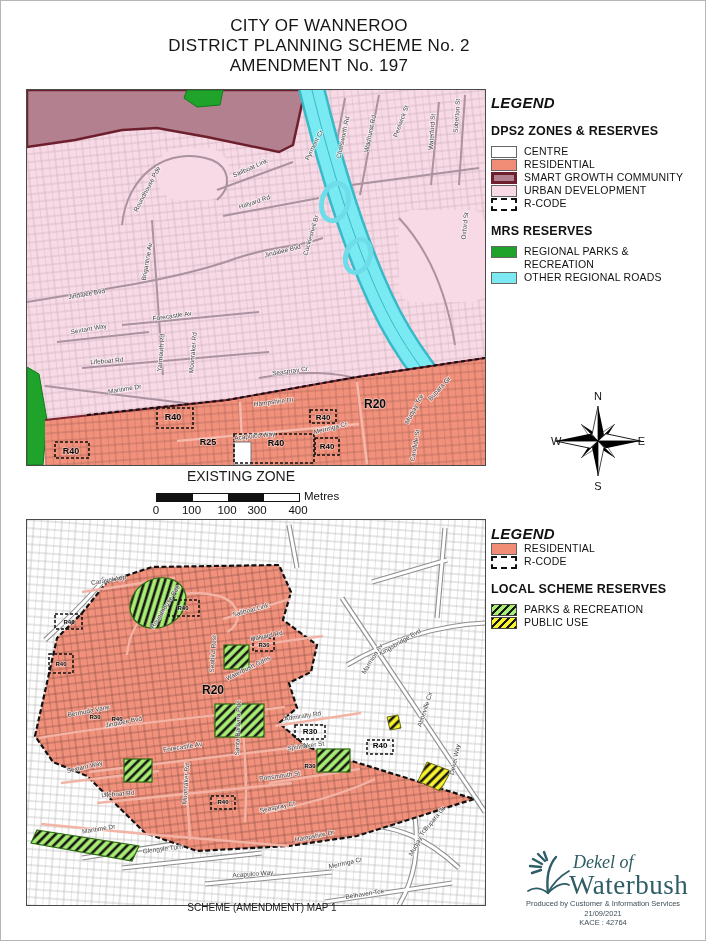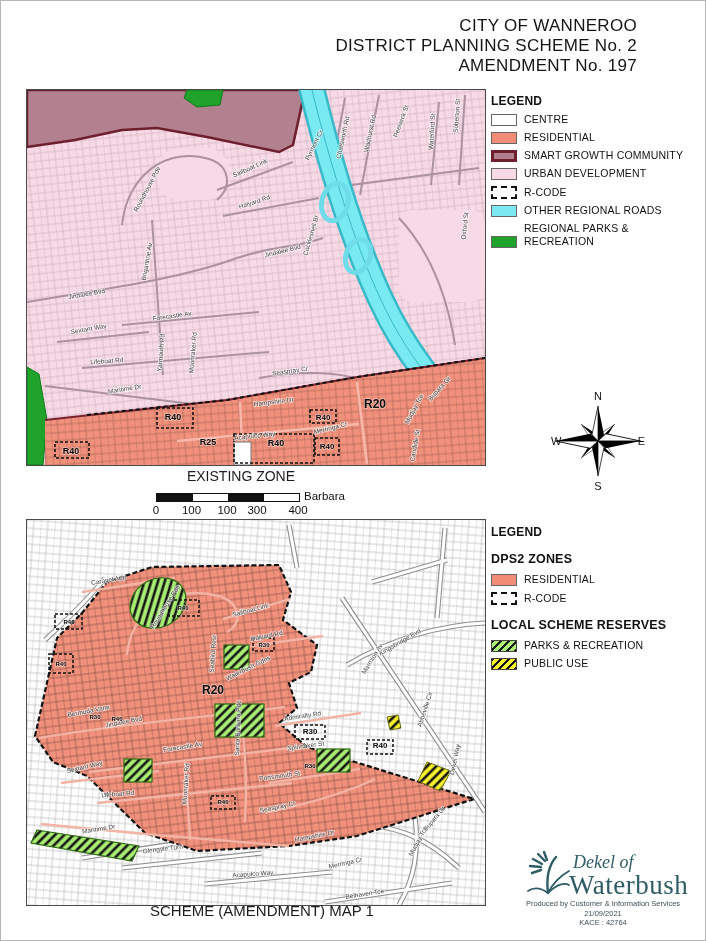--- a/index.html
+++ b/index.html
@@ -1,35 +1,35 @@
 <!DOCTYPE html>
 <html><head>
 <meta charset="utf-8">
 <style>
   html,body{margin:0;padding:0;background:#e8e8e8;}
   .page{position:relative;width:706px;height:941px;background:#ffffff;margin:0 auto;
         font-family:"Liberation Sans",sans-serif;border:1px solid #b5b5b5;box-sizing:border-box;overflow:hidden;}
   .abs{position:absolute;}
   
-  .title-block{position:absolute;top:15px;left:0;width:636px;text-align:right;color:#151515;
+  .title-block{position:absolute;top:15px;left:0;width:636px;text-align:center;color:#151515;
                font-size:17px;line-height:20px;letter-spacing:.3px;}
   
   .map{position:absolute;border:1px solid #4a4a4a;background:#fff;}
   #map1{left:25px;top:88px;}
   #map2{left:25px;top:518px;}
   .caption{position:absolute;text-align:center;color:#1c1c1c;}
   #cap1{left:130px;top:467px;width:220px;font-size:14px;}
-  #cap2{left:96px;top:901px;width:330px;font-size:15px;}
+  #cap2{left:96px;top:901px;width:330px;font-size:10px;}
   
   .legend{position:absolute;width:212px;color:#111;}
   #legend1{left:490px;top:93px;}
   #legend2{left:490px;top:524px;}
-  .lg-title{font-weight:bold;font-size:12px;letter-spacing:.2px;}
+  .lg-title{font-weight:bold;font-size:15px;letter-spacing:.2px;font-style:italic;}
   .lg-section{font-weight:bold;font-size:12.5px;margin-top:13px;margin-bottom:7px;letter-spacing:.2px;}
-  .lg-row{display:flex;align-items:flex-end;margin-top:5px;min-height:13px;}
+  .lg-row{display:flex;align-items:flex-start;min-height:13px;}
   .sw{width:26px;height:12px;border:1px solid #666;box-sizing:border-box;flex:none;margin-right:7px;margin-top:1px;background:#fff;}
   .sw-smart{border:3px solid #6e1f2d;}
   .sw-rcode{border:2px dashed #111;height:13px;}
   .sw-hatch{border:1px solid #444;}
   .lg-label{font-size:10.5px;line-height:13px;letter-spacing:.2px;}
   
   .scalebar{position:absolute;left:148px;top:489px;width:200px;height:28px;font-size:11.5px;color:#111;}
   .sb-bar{position:absolute;left:7px;top:3px;width:142px;height:7px;border:1px solid #111;display:flex;box-sizing:content-box;}
   .sb-seg{flex:1;}
   .sb-seg:nth-child(odd){background:#111;}
@@ -163,47 +163,49 @@
         <text transform="translate(181 355) rotate(0)" text-anchor="middle" font-size="9" class="rcode">R25</text>
         <text transform="translate(249 356) rotate(0)" text-anchor="middle" font-size="9" class="rcode">R40</text>
         <text transform="translate(296 330) rotate(0)" text-anchor="middle" font-size="8" class="rcode">R40</text>
         <text transform="translate(300 359) rotate(0)" text-anchor="middle" font-size="8" class="rcode">R40</text>
         <text transform="translate(348 318) rotate(0)" text-anchor="middle" font-size="12" class="rcode">R20</text>
       </g>
   </svg>
 
   <div class="legend" id="legend1">
     <div class="lg-title">LEGEND</div>
+    <div class="lg-section">DPS2 ZONES &amp; RESERVES</div>
     <div class="lg-row">
       <span class="sw" style="background: rgb(255, 255, 255);"></span>
       <span class="lg-label">CENTRE</span>
       </div>
     <div class="lg-row">
       <span class="sw" style="background: rgb(241, 140, 119);"></span>
       <span class="lg-label">RESIDENTIAL</span>
       </div>
     <div class="lg-row">
       <span class="sw sw-smart" style="background: rgb(178, 128, 143);"></span>
       <span class="lg-label">SMART GROWTH COMMUNITY</span>
       </div>
     <div class="lg-row">
       <span class="sw" style="background: rgb(248, 217, 230);"></span>
       <span class="lg-label">URBAN DEVELOPMENT</span>
       </div>
     <div class="lg-row">
       <span class="sw sw-rcode"></span>
       <span class="lg-label">R-CODE</span>
       </div>
+    <div class="lg-section">MRS RESERVES</div>
+    <div class="lg-row">
+      <span class="sw" style="background: rgb(31, 163, 43);"></span>
+      <span class="lg-label" style="width:130px">REGIONAL PARKS &amp; RECREATION</span>
+      </div>
     <div class="lg-row">
       <span class="sw" style="background: rgb(124, 233, 242);"></span>
       <span class="lg-label">OTHER REGIONAL ROADS</span>
-      </div>
-    <div class="lg-row">
-      <span class="sw" style="background: rgb(31, 163, 43);"></span>
-      <span class="lg-label" style="width:130px">REGIONAL PARKS &amp; RECREATION</span>
       </div>
   </div>
 
   <svg id="compass" class="abs" width="100" height="104" viewBox="0 0 100 104">
     <defs>
       <g id="cpt">
         <polygon points="0,-38 -6.5,-7 0,0" fill="#ffffff" stroke="#000" stroke-width="0.8"></polygon>
         <polygon points="0,-38 6.5,-7 0,0" fill="#000"></polygon>
       </g>
     </defs>
@@ -224,21 +226,21 @@
   </svg>
 
   <div class="caption" id="cap1">EXISTING ZONE</div>
   <div class="scalebar">
     <div class="sb-bar">
       <span class="sb-seg"></span>
         <span class="sb-seg"></span>
         <span class="sb-seg"></span>
         <span class="sb-seg"></span>
     </div>
-    <span class="sb-unit">Barbara</span>
+    <span class="sb-unit">Metres</span>
     <span class="sb-tick" style="left:7px">0</span>
     <span class="sb-tick" style="left:42.5px">100</span>
     <span class="sb-tick" style="left:78px">100</span>
     <span class="sb-tick" style="left:108px">300</span>
     <span class="sb-tick" style="left:149px">400</span>
   </div>
 
   <svg id="map2" class="map" width="458" height="385" viewBox="0 0 458 385" preserveAspectRatio="none">
     <defs>
       <pattern id="lotsWhite" width="14" height="8" patternUnits="userSpaceOnUse" patternTransform="rotate(4)">
@@ -374,21 +376,20 @@
         <text transform="translate(68 199) rotate(0)" text-anchor="middle" font-size="6" class="rcode">R30</text>
         <text transform="translate(90 201) rotate(0)" text-anchor="middle" font-size="6" class="rcode">R40</text>
         <text transform="translate(237 127) rotate(0)" text-anchor="middle" font-size="6" class="rcode">R30</text>
         <text transform="translate(283 248) rotate(0)" text-anchor="middle" font-size="6" class="rcode">R30</text>
         <text transform="translate(196 284) rotate(0)" text-anchor="middle" font-size="6" class="rcode">R40</text>
       </g>
   </svg>
 
   <div class="legend" id="legend2">
     <div class="lg-title">LEGEND</div>
-    <div class="lg-section">DPS2 ZONES</div>
     <div class="lg-row">
       <span class="sw" style="background: rgb(241, 140, 119);"></span>
       <span class="lg-label">RESIDENTIAL</span>
       </div>
     <div class="lg-row">
       <span class="sw sw-rcode"></span>
       <span class="lg-label">R-CODE</span>
       </div>
     <div class="lg-section">LOCAL SCHEME RESERVES</div>
     <div class="lg-row">

